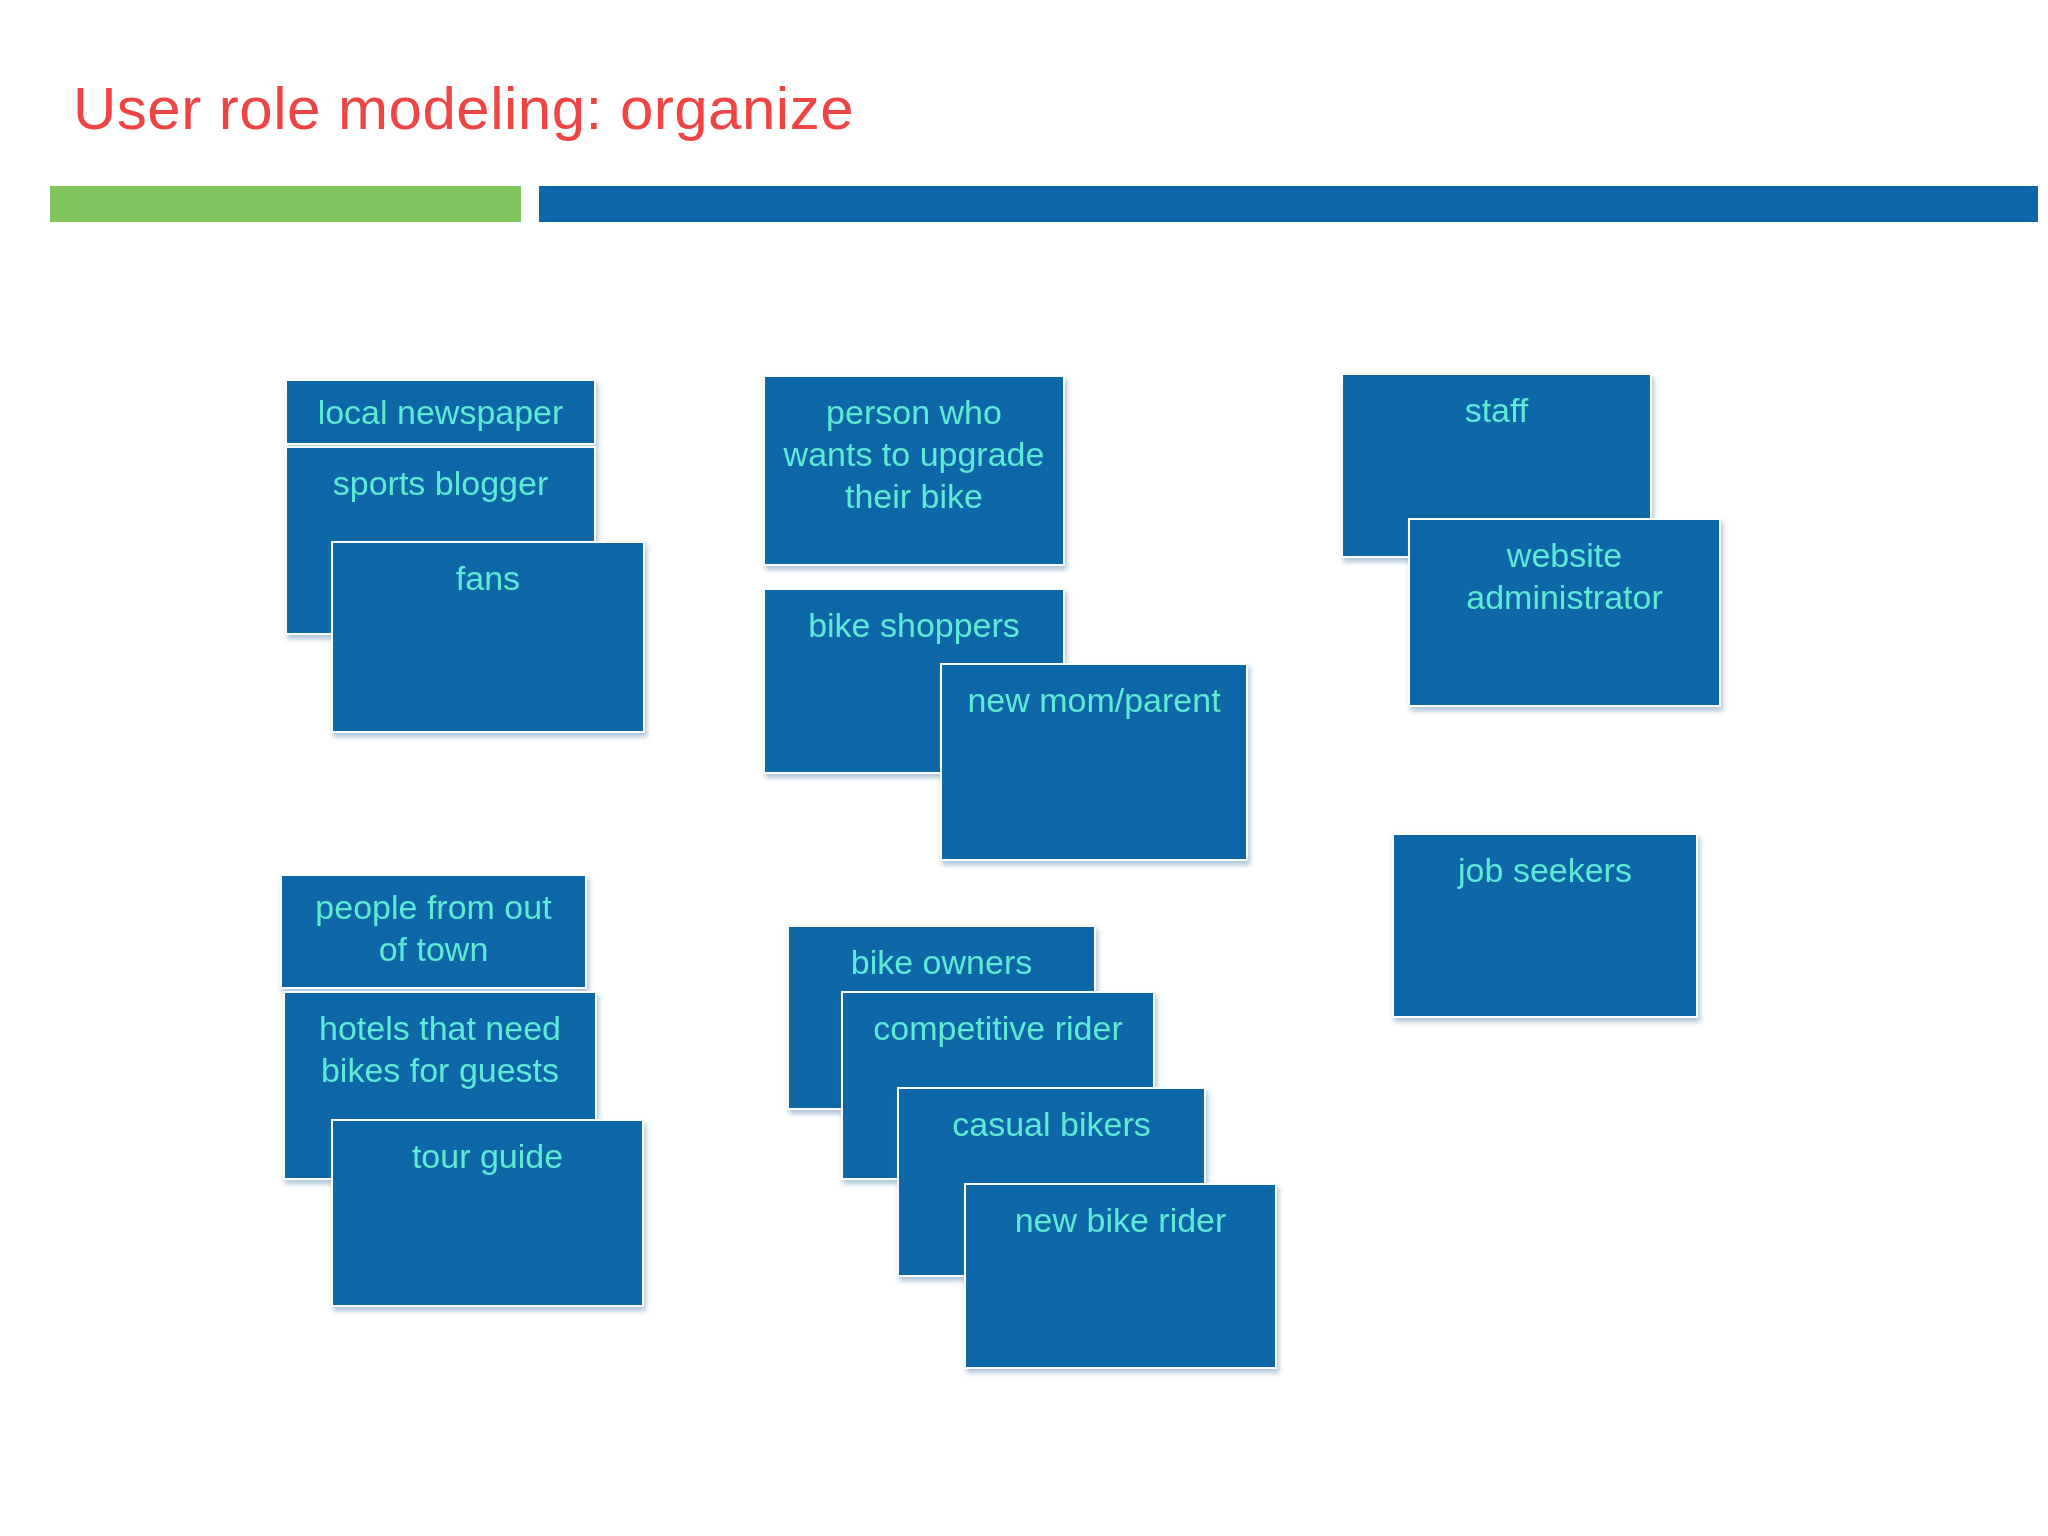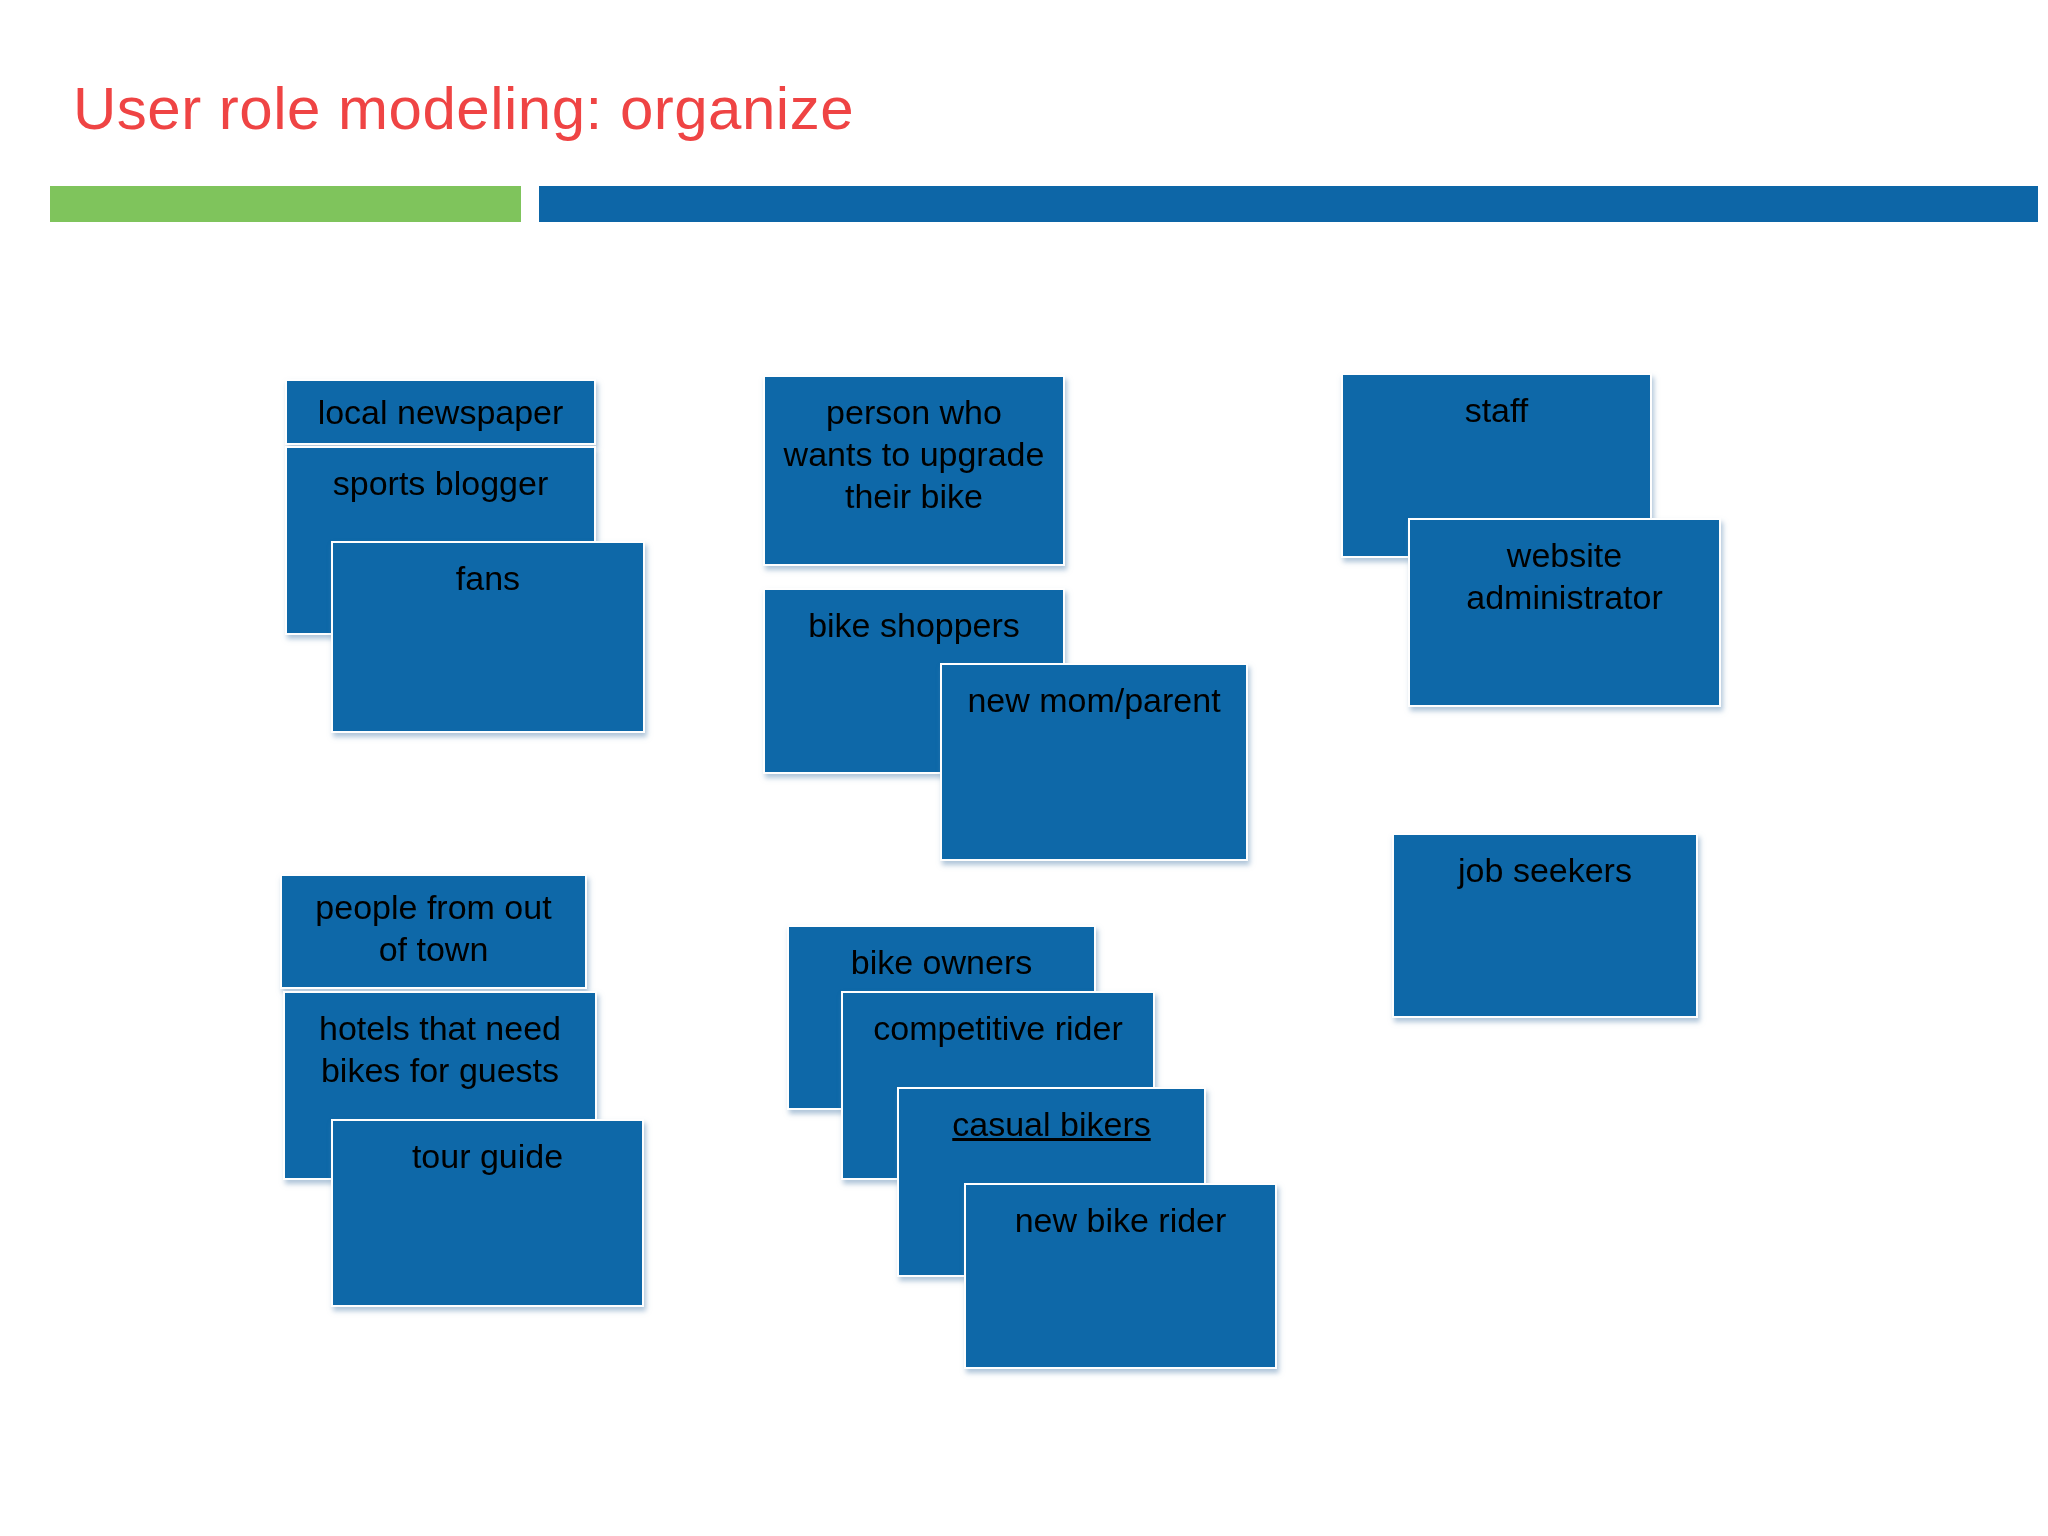--- a/index.html
+++ b/index.html
@@ -39,21 +39,21 @@
   .accent-bar.blue {
     left: 539px;
     width: 1499px;
     background: #0d66a7;
   }
   .card {
     position: absolute;
     box-sizing: border-box;
     background: #0e68a8;
     border: 2px solid #fefefe;
-    color: #000000;
+    color: #5eead4;
     font-size: 34px;
     line-height: 42px;
     font-weight: 400;
     text-align: center;
     padding: 14px 6px 0 6px;
     white-space: pre-line;
     box-shadow: 2px 4px 5px rgba(110, 150, 185, 0.55);
   }
 </style>
 </head>
@@ -85,17 +85,17 @@
     <div class="card" style="left:1392px; top:833px; width:306px; height:185px;">job seekers</div>
 
     <div class="card" style="left:280px; top:874px; width:307px; height:115px; padding-top:10px;">people from out
 of town</div>
     <div class="card" style="left:283px; top:991px; width:314px; height:189px;">hotels that need
 bikes for guests</div>
     <div class="card" style="left:331px; top:1119px; width:313px; height:188px;">tour guide</div>
 
     <div class="card" style="left:787px; top:925px; width:309px; height:185px;">bike owners</div>
     <div class="card" style="left:841px; top:991px; width:314px; height:189px;">competitive rider</div>
-    <div class="card" style="left:897px; top:1087px; width:309px; height:190px;text-decoration:underline;">casual bikers</div>
+    <div class="card" style="left:897px; top:1087px; width:309px; height:190px;">casual bikers</div>
     <div class="card" style="left:964px; top:1177px; width:313px; height:186px;margin-top:6px;">new bike rider</div>
 
   </div>
 </div>
 
 </body></html>

